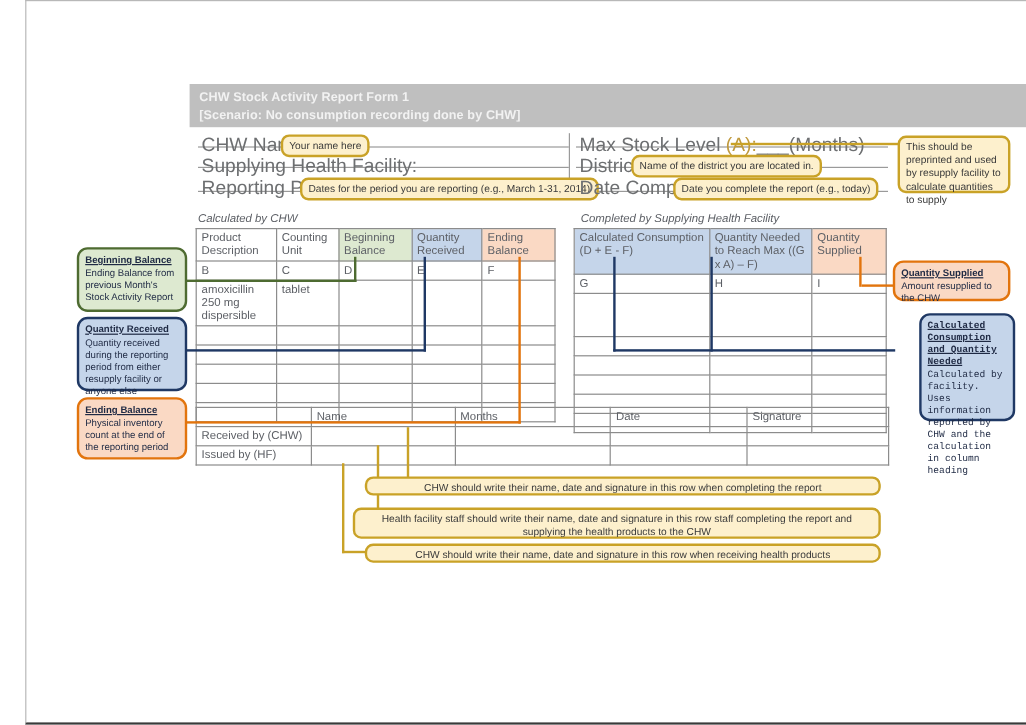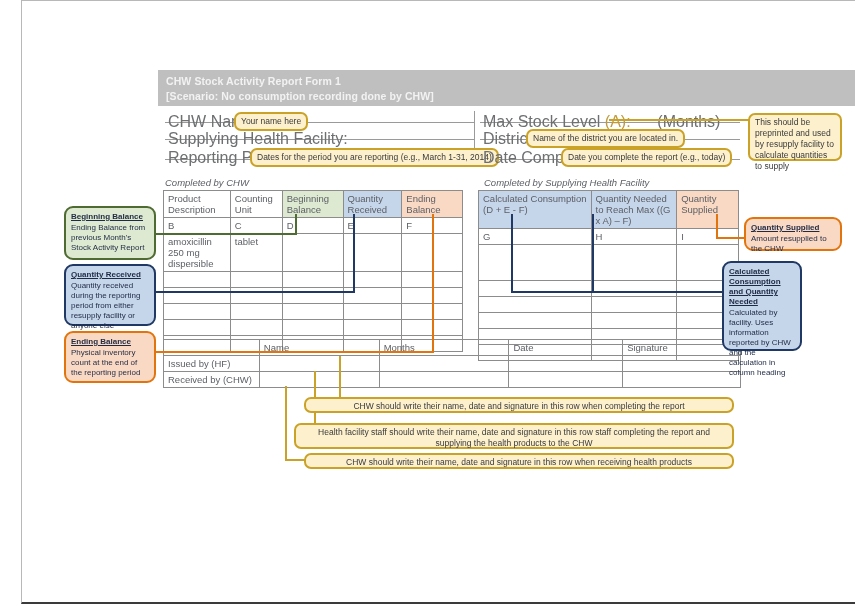--- a/index.html
+++ b/index.html
@@ -121,21 +121,21 @@
   <div class="hlabel" style="left:461px;top:112px;"><span>Max Stock Level</span> <span class="hsub">(A):</span><span>___(Months)</span></div>
   <div class="hlabel" style="left:461px;top:129px;">District:</div>
   <div class="hlabel" style="left:461px;top:148px;">Date Completed:</div>
 
   <div class="ycall" style="left:504px;top:128px;">Name of the district you are located in.</div>
   <div class="ycall" style="left:539px;top:147px;text-align:right;">Date you complete the report (e.g., today)</div>
 
   <div class="ln lngold" style="left:587px;top:118px;width:142px;height:2px;"></div>
   <div class="ycall wrap" style="left:726px;top:112px;width:94px;height:48px;text-align:left;">This should be preprinted and used by resupply facility to calculate quantities to supply</div>
 
-  <div class="secname" style="left:143px;top:176px;">Completed by CHW</div>
+  <div class="secname" style="left:143px;top:176px;">Calculated by CHW</div>
   <div class="secname" style="left:462px;top:176px;">Completed by Supplying Health Facility</div>
 
   <table class="tbl" id="left-table" style="left:141px;top:189px;width:300px;">
     <thead>
       <tr>
         <th style="width:67px;">Product Description</th>
         <th style="width:52px;">Counting Unit</th>
         <th class="green" style="width:61px;">Beginning Balance</th>
         <th class="blue" style="width:59px;">Quantity Received</th>
         <th class="peach" style="width:61px;">Ending Balance</th>
@@ -246,28 +246,28 @@
       <tr>
         <th style="width:96px;"></th>
         <th style="width:120px;">Name</th>
         <th style="width:130px;">Months</th>
         <th style="width:114px;">Date</th>
         <th style="width:118px;">Signature</th>
       </tr>
     </thead>
     <tbody>
       <tr>
+        <td>Received by (CHW)</td>
+        <td></td>
+        <td></td>
+        <td></td>
+        <td></td>
+      </tr>
+      <tr>
         <td>Issued by (HF)</td>
-        <td></td>
-        <td></td>
-        <td></td>
-        <td></td>
-      </tr>
-      <tr>
-        <td>Received by (CHW)</td>
         <td></td>
         <td></td>
         <td></td>
         <td></td>
       </tr>
     </tbody>
   </table>
 
   <div class="ln lngreen" style="left:130px;top:232px;width:145px;height:2px;"></div>
   <div class="ln lngreen" style="left:273px;top:213px;width:2px;height:21px;"></div>
@@ -293,21 +293,21 @@
   <div class="ln lnorange" style="left:696px;top:236px;width:30px;height:2px;"></div>
   <div class="ln lnorange" style="left:694px;top:213px;width:2px;height:25px;"></div>
   <div class="anno orange" style="left:722px;top:216px;width:98px;height:34px;">
     <span class="t">Quantity Supplied</span>
     <span>Amount resupplied to the CHW</span>
   </div>
 
   <div class="ln lnnavy" style="left:489px;top:290px;width:235px;height:2px;"></div>
   <div class="ln lnnavy" style="left:489px;top:213px;width:2px;height:79px;"></div>
   <div class="ln lnnavy" style="left:570px;top:213px;width:2px;height:79px;"></div>
-  <div class="anno blue" style="left:700px;top:260px;width:80px;height:90px;">
+  <div class="anno blue" style="left:744px;top:260px;width:80px;height:90px;font-family:Liberation Mono, monospace;">
     <span class="t">Calculated Consumption and Quantity Needed</span>
     <span>Calculated by facility. Uses information reported by CHW and the calculation in column heading</span>
   </div>
 
   <div class="ln lngold" style="left:317px;top:355px;width:2px;height:50px;"></div>
   <div class="ln lngold" style="left:317px;top:403px;width:16px;height:2px;"></div>
 
   <div class="ln lngold" style="left:292px;top:370px;width:2px;height:66px;"></div>
   <div class="ln lngold" style="left:292px;top:434px;width:32px;height:2px;"></div>
 

